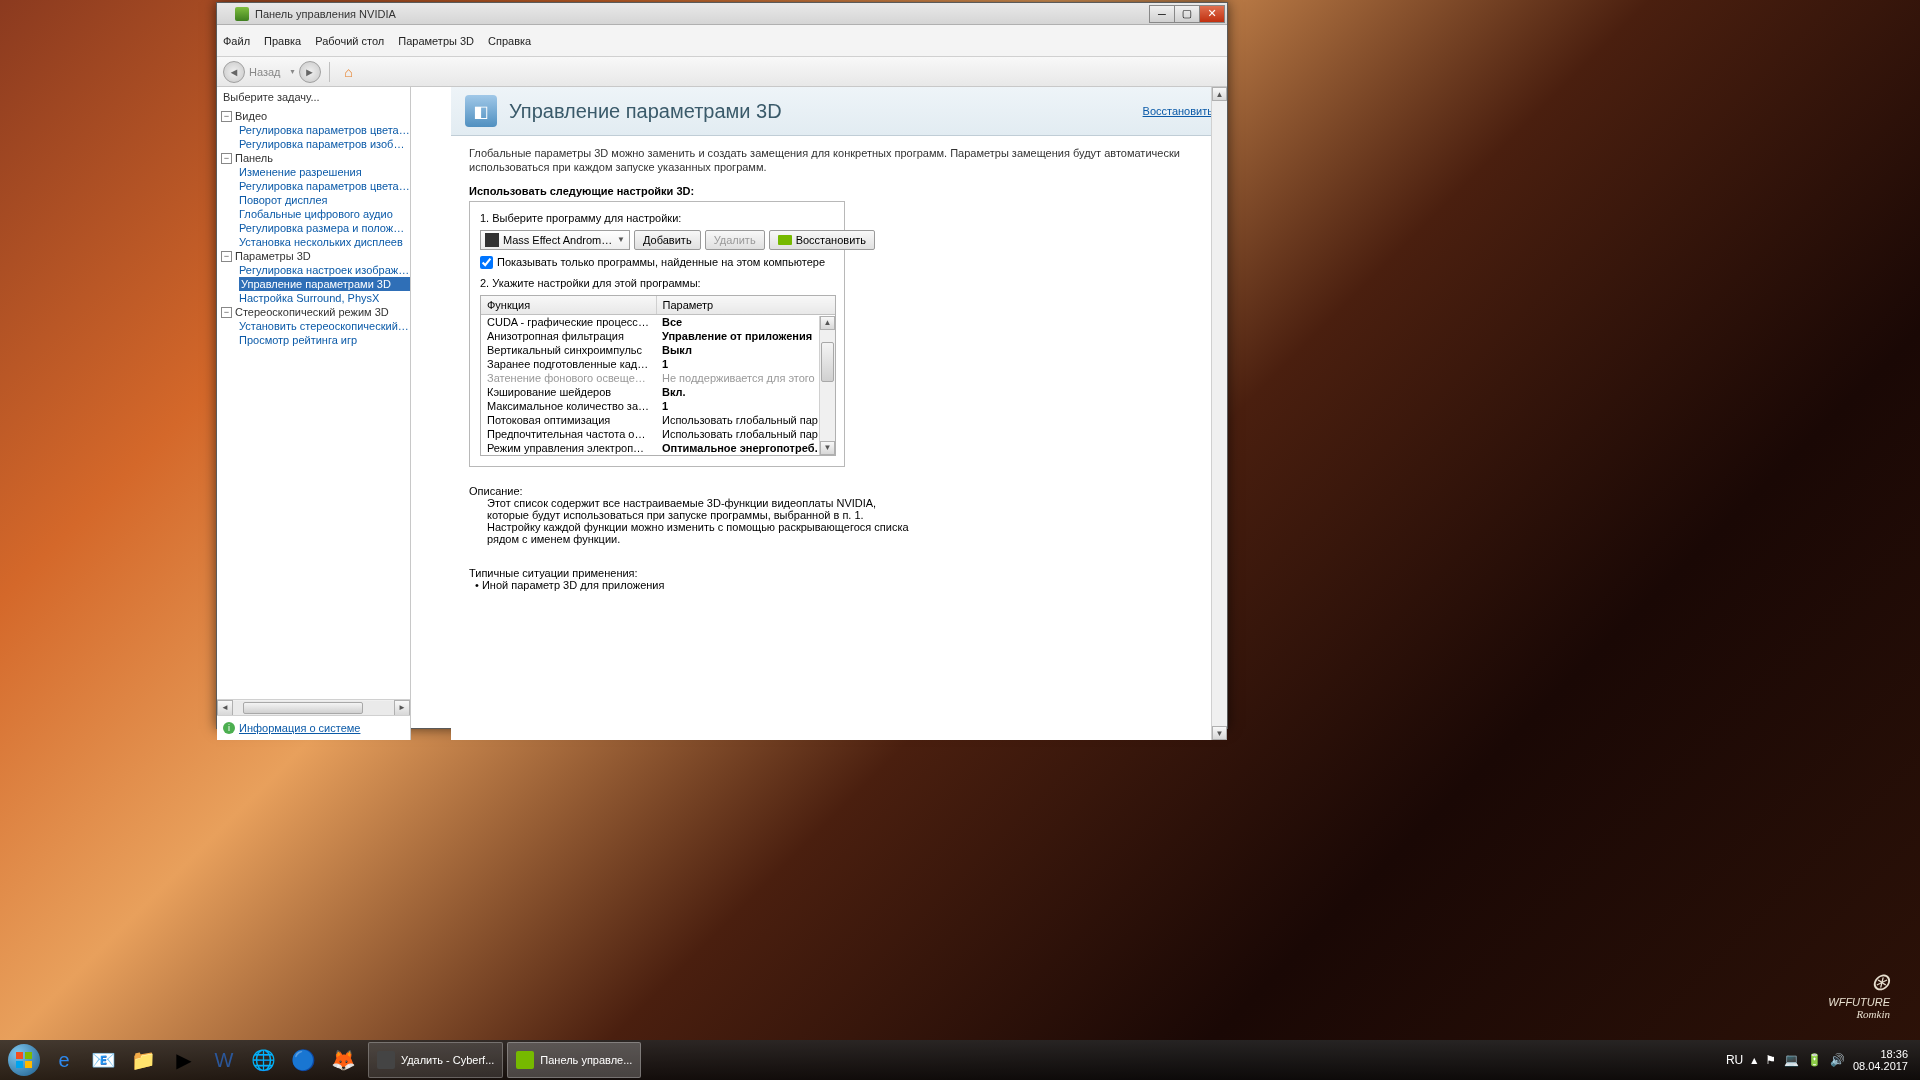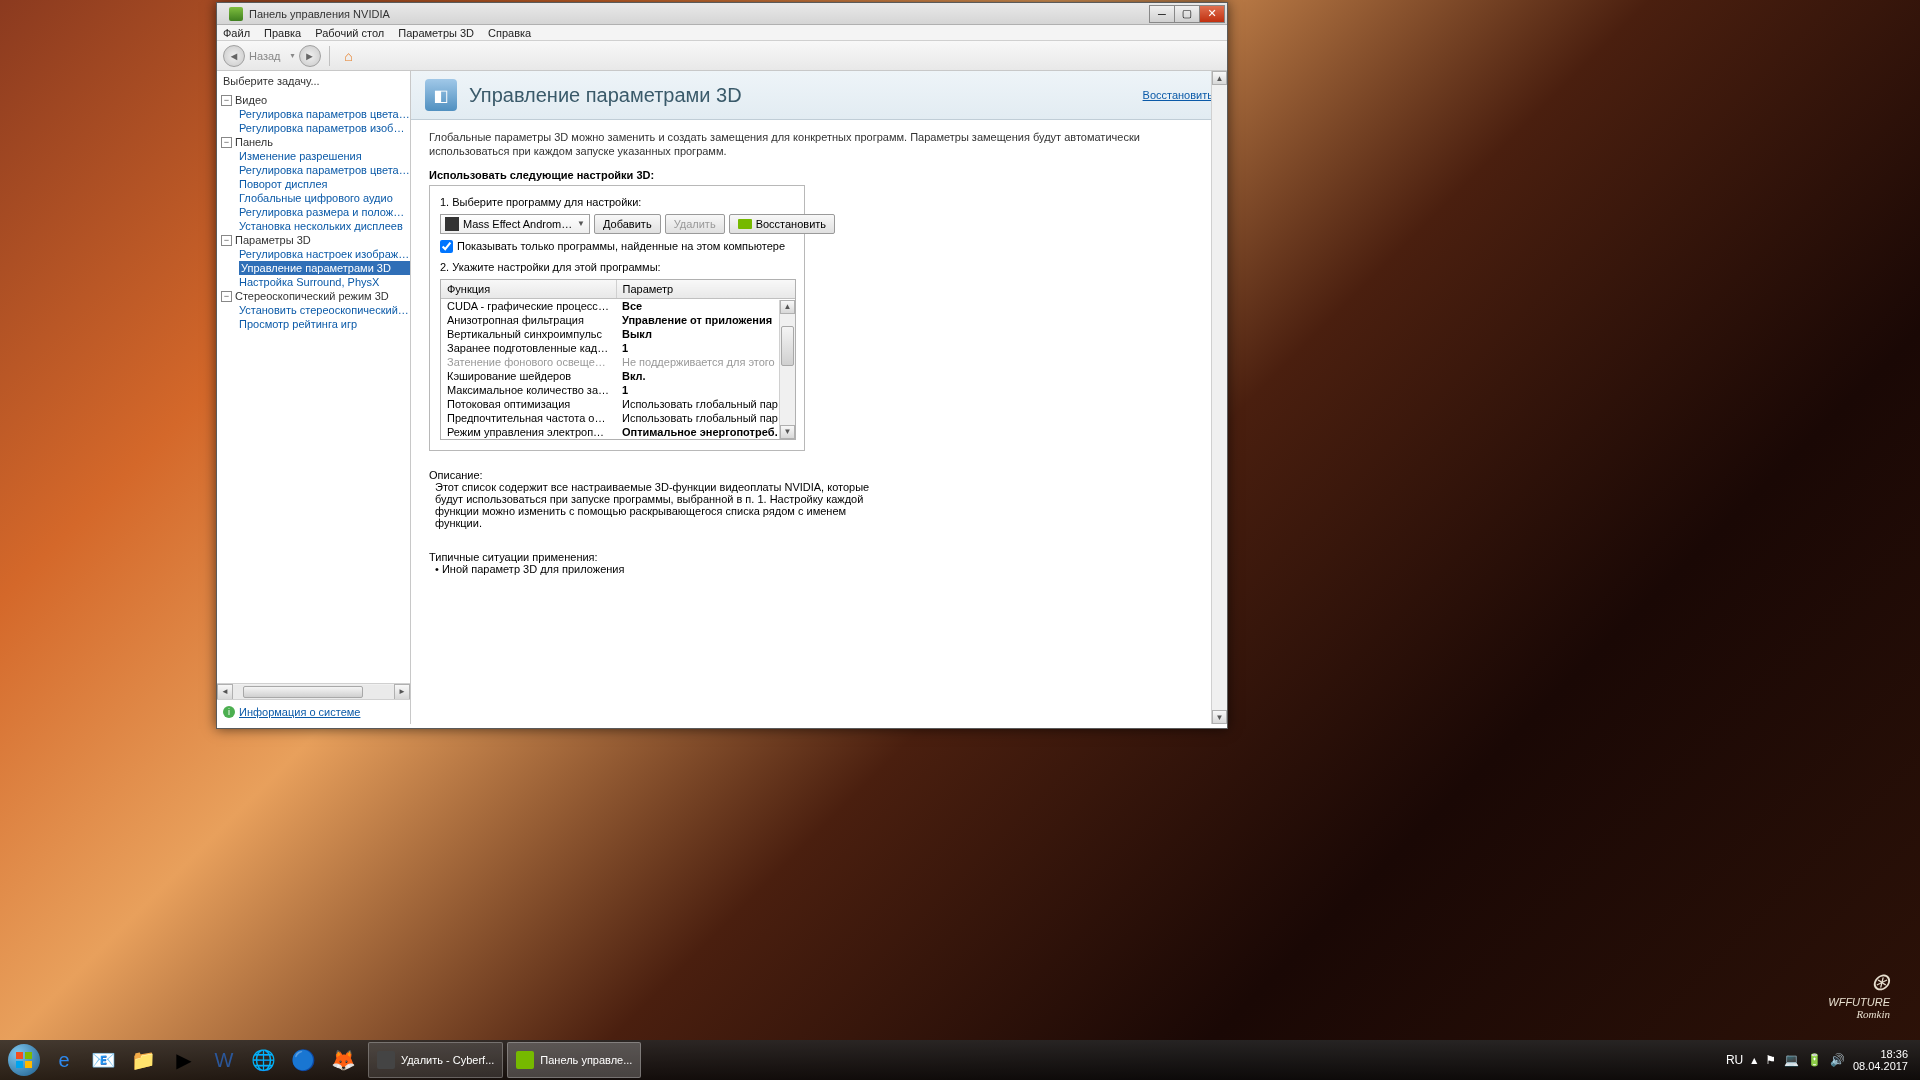--- a/index.html
+++ b/index.html
@@ -1,36 +1,36 @@
 <!DOCTYPE html>
 <html><head>
 <meta charset="utf-8">
 <style>
 * { margin: 0; padding: 0; box-sizing: border-box; font-family: "Segoe UI", Tahoma, sans-serif; font-size: 11px; }
 body { width: 1920px; height: 1080px; background: linear-gradient(135deg, #8b3a1f 0%, #d4682a 20%, #e8a05c 35%, #4a1f0f 55%, #1a0805 75%, #2d1208 100%); overflow: hidden; position: relative; }
 .desktop-watermark { position: absolute; right: 30px; bottom: 60px; color: #e8e0d0; font-style: italic; font-size: 14px; text-align: right; }
 .desktop-watermark .wm-icon { font-size: 24px; }
 .window { position: absolute; left: 216px; top: 2px; width: 1012px; height: 727px; background: #fff; border: 1px solid #5a5a5a; box-shadow: 0 0 12px rgba(0,0,0,.6); }
-.titlebar { height: 22px; background: linear-gradient(#e9e9e9, #d5d5d5); display: flex; align-items: center; padding-left: 12px; border-bottom: 1px solid #b0b0b0; }
+.titlebar { height: 22px; background: linear-gradient(#e9e9e9, #d5d5d5); display: flex; align-items: center; padding-left: 18px; border-bottom: 1px solid #b0b0b0; }
 .titlebar-icon { width: 14px; height: 14px; background: linear-gradient(#7fbf3f, #3f7f1f); border-radius: 2px; margin-right: 6px; }
 .titlebar-text { flex: 1; color: #333; }
 .window-controls { display: flex; height: 18px; margin-right: 2px; }
 .win-btn { width: 26px; height: 18px; display: flex; align-items: center; justify-content: center; border: 1px solid #888; margin-left: -1px; cursor: pointer; }
 .win-btn.min { background: linear-gradient(#f0f0f0,#d0d0d0); }
 .win-btn.max { background: linear-gradient(#f0f0f0,#d0d0d0); }
 .win-btn.close { background: linear-gradient(#e07050,#c03010); color: #fff; }
-.menubar { height: 16px; background: #f4f4f4; border-bottom: 1px solid #d0d0d0; display: flex; align-items: center; padding-left: 6px; gap: 14px; }
+.menubar { height: 32px; background: #f4f4f4; border-bottom: 1px solid #d0d0d0; display: flex; align-items: center; padding-left: 6px; gap: 14px; }
 .menubar span { color: #222; cursor: pointer; }
 .toolbar { height: 30px; background: linear-gradient(#f8f8f8,#e8e8e8); border-bottom: 1px solid #c8c8c8; display: flex; align-items: center; padding-left: 6px; gap: 4px; }
 .nav-btn { width: 22px; height: 22px; border-radius: 50%; background: radial-gradient(#f0f0f0,#c8c8c8); border: 1px solid #a0a0a0; display: flex; align-items: center; justify-content: center; cursor: pointer; color: #666; }
 .nav-label { color: #888; margin-right: 6px; text-align: center; }
 .nav-sep { width: 1px; height: 20px; background: #c0c0c0; margin: 0 4px; }
 .home-btn { width: 22px; height: 22px; display: flex; align-items: center; justify-content: center; cursor: pointer; }
 .home-icon { font-size: 14px; color: #e67a1f; }
-.content-area { display: flex; height: calc(100% - 72px); }
+.content-area { display: flex; height: calc(100% - 72px); gap: 40px; }
 .sidebar { width: 194px; background: #fff; border-right: 1px solid #c8c8c8; display: flex; flex-direction: column; }
 .sidebar-header { padding: 4px 6px; color: #333; }
 .tree { flex: 1; overflow: hidden; padding: 2px 0 0 4px; }
 .tree-node { display: flex; align-items: center; color: #333; line-height: 14px; white-space: nowrap; overflow: hidden; }
 .tree-toggle { width: 11px; height: 11px; border: 1px solid #888; display: inline-flex; align-items: center; justify-content: center; font-size: 9px; line-height: 9px; margin-right: 3px; background: #fff; cursor: pointer; color: #555; }
 .tree-leaf { color: #0b5aa8; margin-left: 18px; cursor: pointer; white-space: nowrap; overflow: hidden; text-overflow: ellipsis; line-height: 14px; }
 .tree-leaf.selected { background: #2f6fb7; color: #fff; padding: 0 2px; }
 .h-scrollbar { height: 16px; border-top: 1px solid #d0d0d0; background: #f0f0f0; display: flex; align-items: center; }
 .h-scroll-btn { width: 16px; height: 16px; background: linear-gradient(#f8f8f8,#d8d8d8); border: 1px solid #b0b0b0; display: flex; align-items: center; justify-content: center; font-size: 8px; color: #555; cursor: pointer; }
 .h-scroll-track { flex: 1; height: 14px; background: #eaeaea; position: relative; }
@@ -263,21 +263,21 @@
             <div class="v-scroll">
               <div class="v-scroll-btn">▲</div>
               <div class="v-scroll-thumb"></div>
               <div class="v-scroll-btn" style="position:absolute;bottom:0;left:0;right:0">▼</div>
             </div>
           </div>
         </div>
 
         <div class="description-block">
           <div>Описание:</div>
-          <div style="margin-left:6px">Этот список содержит все настраиваемые 3D-функции видеоплаты NVIDIA, которые будут использоваться при запуске программы, выбранной в п. 1. Настройку каждой функции можно изменить с помощью раскрывающегося списка рядом с именем функции.</div>
+          <div style="margin-left:18px">Этот список содержит все настраиваемые 3D-функции видеоплаты NVIDIA, которые будут использоваться при запуске программы, выбранной в п. 1. Настройку каждой функции можно изменить с помощью раскрывающегося списка рядом с именем функции.</div>
         </div>
         <div class="description-block" style="margin-top:22px">
           <div>Типичные ситуации применения:</div>
           <div class="bullet-item">Иной параметр 3D для приложения</div>
         </div>
       </div>
       <div class="main-vscroll">
         <div class="v-scroll-btn">▲</div>
         <div class="v-scroll-btn" style="position:absolute;bottom:0;left:0;right:0">▼</div>
       </div>

